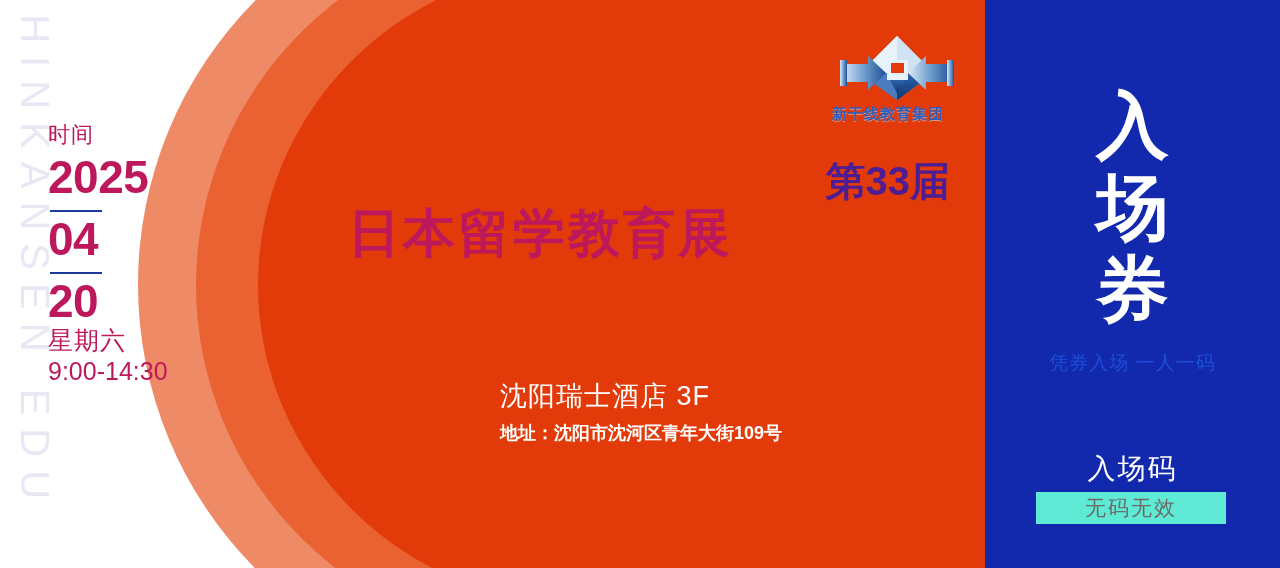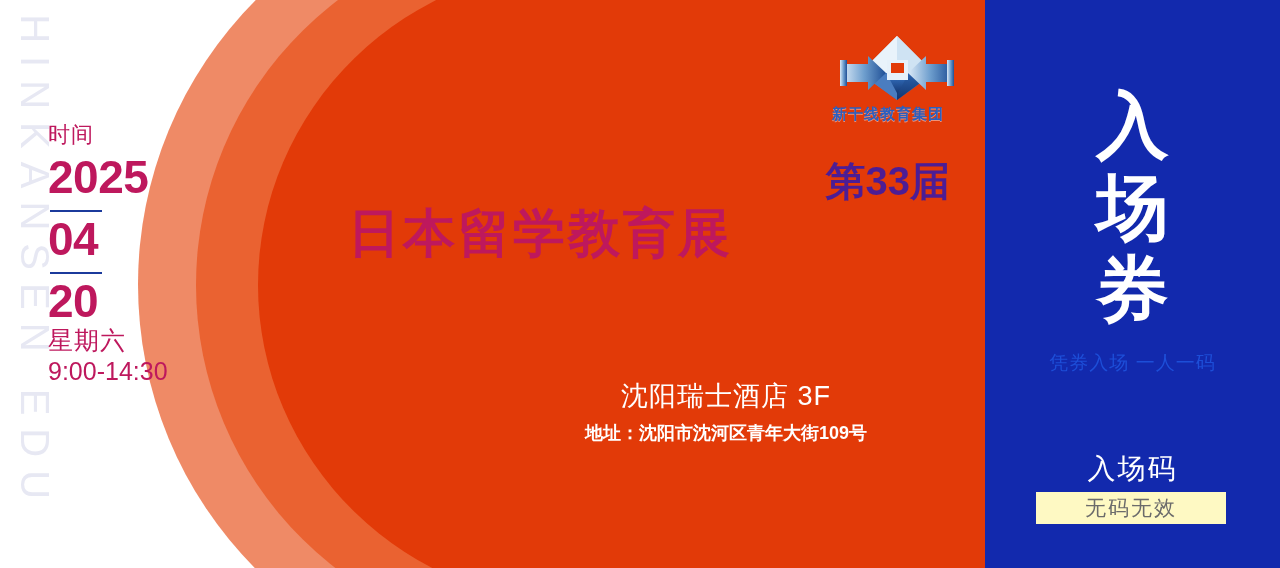--- a/index.html
+++ b/index.html
@@ -175,21 +175,21 @@
     line-height: 1.08;
     white-space: nowrap;
   }
 
   
   .venue {
     position: absolute;
     left: 500px;
     top: 380px;
     width: 452px;
-    text-align: center;
+    text-align: left;
     color: #ffffff;
   }
   .venue-name {
     font-size: 27px;
     font-weight: 300;
     letter-spacing: 1px;
     line-height: 1.25;
   }
   .venue-address {
     font-size: 18px;
@@ -242,21 +242,21 @@
     font-size: 28px;
     font-weight: 500;
     letter-spacing: 2px;
   }
   .code-box {
     position: absolute;
     left: 1036px;
     top: 492px;
     width: 190px;
     height: 32px;
-    background: #fef9c3;
+    background: #5eead4;
     display: flex;
     align-items: center;
     justify-content: center;
     color: #6b6b6b;
     font-size: 21px;
     font-weight: 500;
     letter-spacing: 2px;
   }
 </style>
 </head>

